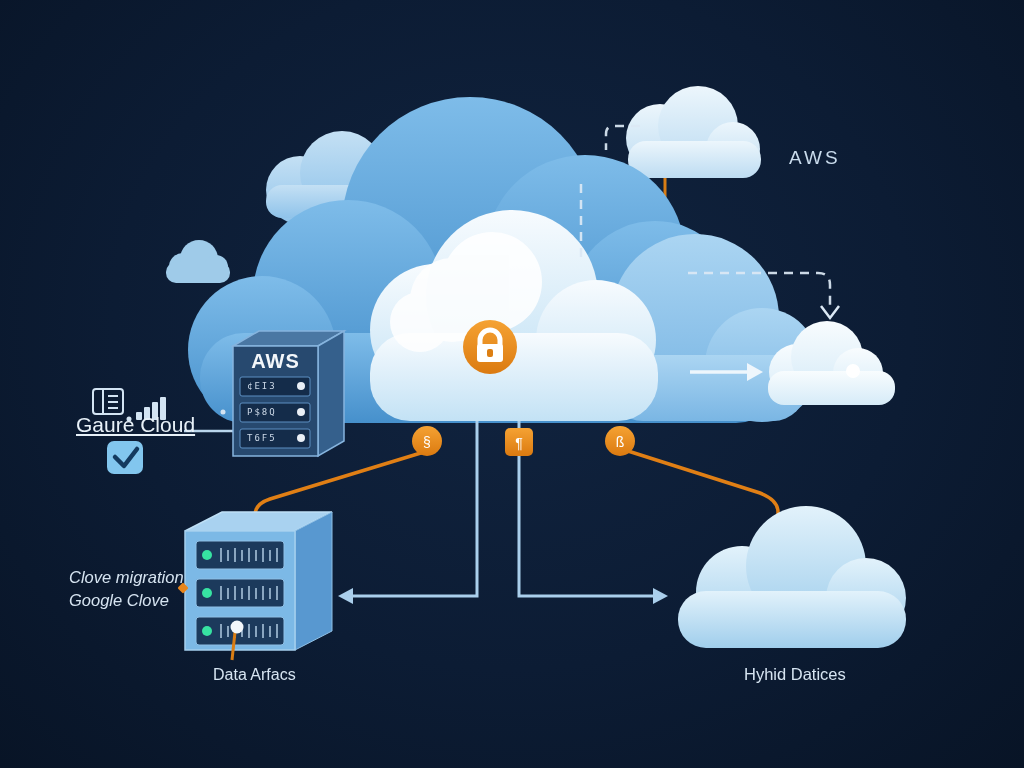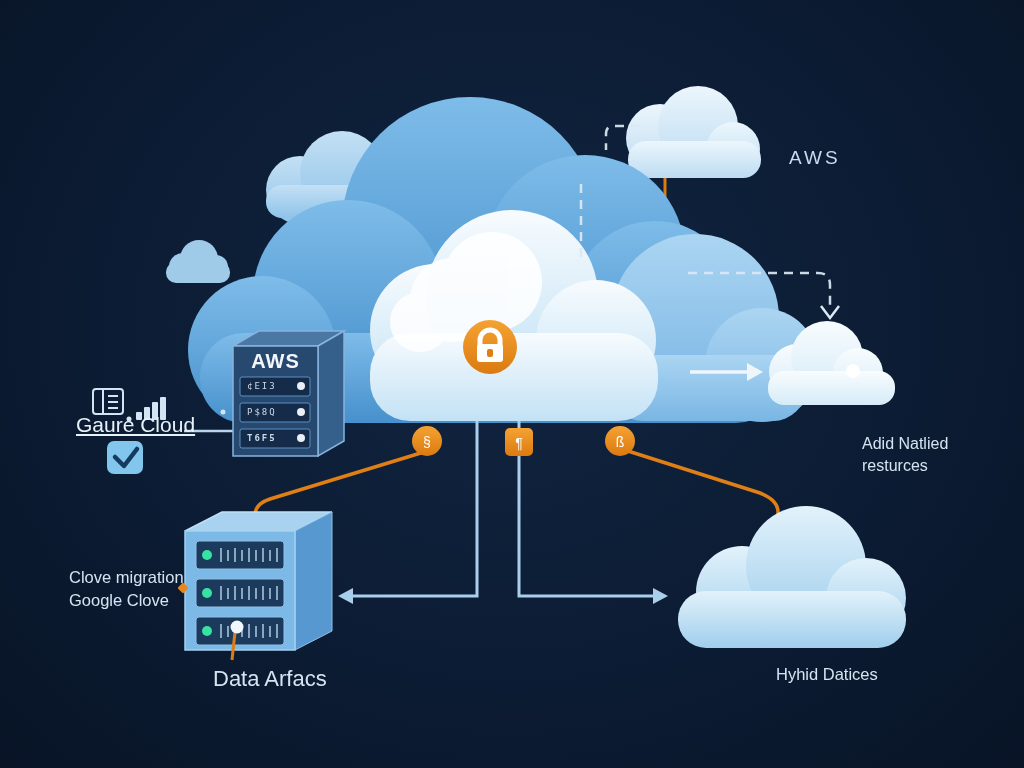--- a/index.html
+++ b/index.html
@@ -6,28 +6,28 @@
   #stage{
     position:relative;width:1024px;height:768px;overflow:hidden;
     background:radial-gradient(ellipse at 50% 42%, #112440 0%, #0c1c34 55%, #081426 100%);
     font-family:"Liberation Sans", sans-serif;
   }
   #art{position:absolute;left:0;top:0;}
   .lbl{position:absolute;color:#d6e4f1;font-family:"Liberation Sans",sans-serif;}
   .lbl-aws-top{left:789px;top:147px;font-size:19px;letter-spacing:3px;color:#c9dbec;}
   .lbl-gaure{left:76px;top:413px;font-size:21px;color:#e8f1f8;text-decoration:underline;}
   .lbl-add{left:862px;top:433px;font-size:16px;line-height:22px;}
-  .lbl-clove{left:69px;top:566px;font-size:16.5px;line-height:23px;}
-  .lbl-data{left:213px;top:666px;font-size:22px;}
-  .lbl-hybrid{left:744px;top:665px;font-size:16.5px;margin-left:32px;}
+  .lbl-clove{left:69px;top:566px;font-size:16.5px;line-height:23px;font-style:italic;}
+  .lbl-data{left:213px;top:666px;font-size:16px;}
+  .lbl-hybrid{left:744px;top:665px;font-size:16.5px;}
   .srv-title{position:absolute;left:233px;top:350px;width:85px;text-align:center;
     font-size:20px;font-weight:bold;letter-spacing:1px;color:#f3f7fb;}
   .srv-slot-txt{position:absolute;left:247px;font-size:9px;letter-spacing:2px;color:#ccd9e8;
     font-family:"DejaVu Sans Mono",monospace;}
-  .s1{top:381px;text-align:center;} .s2{top:407px;} .s3{top:433px;font-weight:bold;}
+  .s1{top:381px;text-align:center;} .s2{top:407px;} .s3{top:433px;}
 </style>
 </head>
 <body>
 
 <div id="stage">
 
 <svg id="art" width="1024" height="768" viewBox="0 0 1024 768">
   <defs>
     <linearGradient id="gBack" x1="0" y1="0" x2="0" y2="1">
       <stop offset="0" stop-color="#7ebce9"></stop>
@@ -235,24 +235,20 @@
     </g>
   </g>
 
   <rect x="179" y="584" width="8" height="8" rx="1.5" transform="rotate(45 183 588)" fill="#e8861c"></rect>
 </svg>
 
 <div class="lbl lbl-aws-top">AWS</div>
 
 <div class="lbl lbl-gaure">Gaure Cloud</div>
 
-<div class="lbl lbl-add">
-  <div>Adid Natlied</div>
-  <div>resturces</div>
-</div>
 
 <div class="lbl lbl-clove">
   <div>Clove migration</div>
   <div>Google Clove</div>
 </div>
 
 <div class="lbl lbl-data">Data Arfacs</div>
 
 <div class="lbl lbl-hybrid">Hyhid Datices</div>
 

